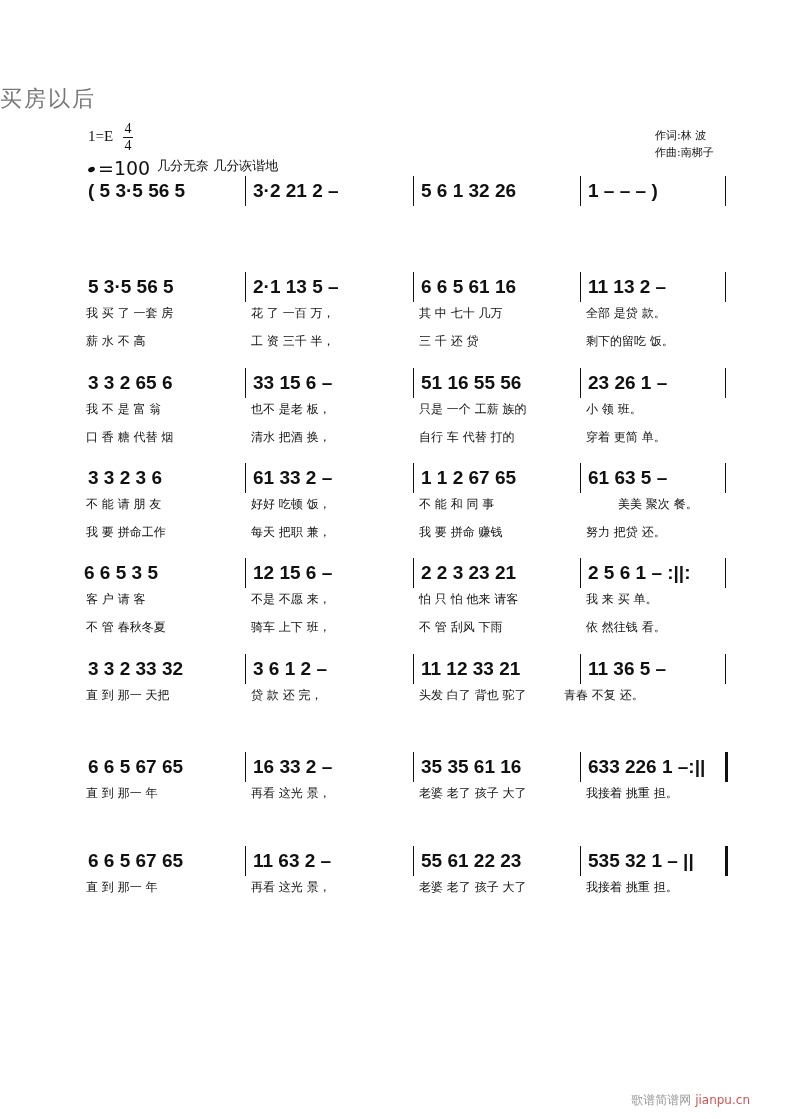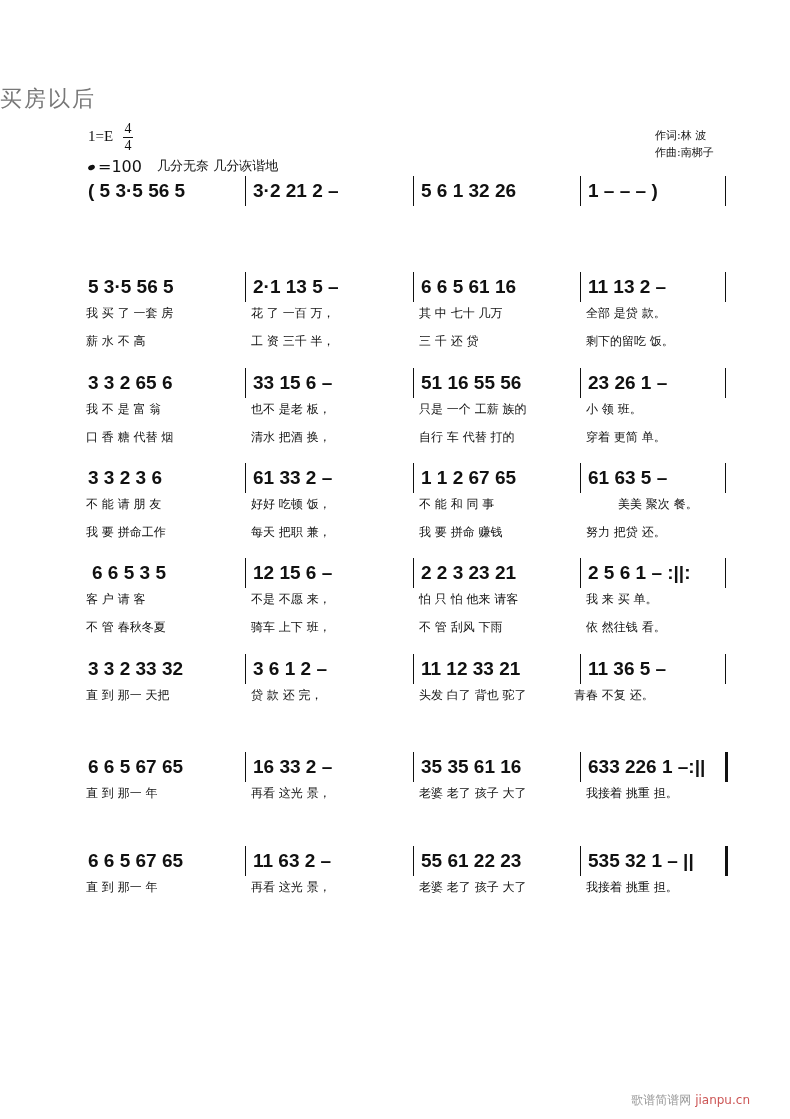--- a/index.html
+++ b/index.html
@@ -4,21 +4,21 @@
 <style>
   html, body { margin:0; padding:0; background:#ffffff; }
   body { width:790px; height:1119px; position:relative; overflow:hidden;
          font-family:"DejaVu Sans", sans-serif; color:#111; }
   .title { position:absolute; left:0; width:686px; top:84px; text-align:left;
            font-family:"DejaVu Serif", serif; font-size:22px; color:#777; letter-spacing:2px; }
   .key { position:absolute; left:88px; top:128px; font-family:"Liberation Serif", serif; font-size:15px; }
   .ts { position:absolute; left:123px; top:121px; font-family:"Liberation Serif", serif; font-size:14px;
         width:10px; text-align:center; line-height:16px; }
   .ts .bar { border-top:1px solid #111; }
-  .tempo { position:absolute; left:88px; top:157px; font-size:16px; }
+  .tempo { position:absolute; left:88px; top:157px; font-size:19px; }
   .tempo .note { display:inline-block; width:7px; height:5px; background:#111; border-radius:50%; transform:rotate(-25deg); margin-right:3px; vertical-align:middle; }
   .expr { position:absolute; left:157px; top:157px; font-size:13px; }
   .credit { position:absolute; left:629px; font-size:11px;margin-left:26px; }
   .line { position:absolute; left:80px; width:660px; }
   .cell { position:absolute; top:0; font-family:"Liberation Sans", sans-serif; font-weight:bold; font-size:19px; white-space:nowrap; }
   .barline { position:absolute; width:1px; background:#111; height:30px; top:-4px; }
   .barline.end { width:3px; }
   .lyr { position:absolute; font-size:12px; white-space:nowrap; }
   .wm { position:absolute; right:40px; bottom:10px; font-size:12px; color:#999; }
   .wm span { color:#c55; }
@@ -96,21 +96,21 @@
       <div class="lyr" style="left: 6px; top: 29px;">不 能 请 朋 友</div>
       <div class="lyr" style="left: 171px; top: 29px;">好好 吃顿 饭，</div>
       <div class="lyr" style="left: 339px; top: 29px;">不 能 和 同  事</div>
       <div class="lyr" style="left: 506px; top: 29px; margin-left: 32px;">美美 聚次 餐。</div>
       <div class="lyr" style="left: 6px; top: 57px;">我 要  拼命工作</div>
       <div class="lyr" style="left: 171px; top: 57px;">每天 把职 兼，</div>
       <div class="lyr" style="left: 339px; top: 57px;">我 要  拼命 赚钱</div>
       <div class="lyr" style="left: 506px; top: 57px;">努力 把贷 还。</div>
     </div>
     <div class="line" style="top: 562px;">
-      <div class="cell" style="left: 12px; text-align: right;">6  6  5  3  5</div>
+      <div class="cell" style="left: 4px; text-align: right;">6  6  5  3  5</div>
       <div class="barline" style="left: 165px;"></div>
       <div class="cell" style="left: 173px;">12  15  6 –</div>
       <div class="barline" style="left: 333px;"></div>
       <div class="cell" style="left: 341px;">2  2  3  23  21</div>
       <div class="barline" style="left: 500px;"></div>
       <div class="cell" style="left: 508px;">2  5  6  1 –  :||:</div>
       <div class="barline" style="left: 645px;"></div>
       <div class="lyr" style="left: 6px; top: 29px;">客 户  请 客</div>
       <div class="lyr" style="left: 171px; top: 29px;">不是 不愿 来，</div>
       <div class="lyr" style="left: 339px; top: 29px;">怕 只 怕 他来 请客</div>
@@ -125,21 +125,21 @@
       <div class="barline" style="left: 165px;"></div>
       <div class="cell" style="left: 173px;">3  6  1  2 –</div>
       <div class="barline" style="left: 333px;"></div>
       <div class="cell" style="left: 341px;">11  12  33  21</div>
       <div class="barline" style="left: 500px;"></div>
       <div class="cell" style="left: 508px;">11  36  5 –</div>
       <div class="barline" style="left: 645px;"></div>
       <div class="lyr" style="left: 6px; top: 29px;">直 到  那一 天把</div>
       <div class="lyr" style="left: 171px; top: 29px;">贷 款 还 完，</div>
       <div class="lyr" style="left: 339px; top: 29px;">头发 白了 背也 驼了</div>
-      <div class="lyr" style="left: 494px; top: 29px;">青春 不复 还。</div>
+      <div class="lyr" style="left: 484px; top: 29px;">青春 不复 还。</div>
     </div>
     <div class="line" style="top: 756px;">
       <div class="cell" style="left: 8px;">6  6  5  67  65</div>
       <div class="barline" style="left: 165px;"></div>
       <div class="cell" style="left: 173px;">16  33  2 –</div>
       <div class="barline" style="left: 333px;"></div>
       <div class="cell" style="left: 341px;">35  35  61  16</div>
       <div class="barline" style="left: 500px;"></div>
       <div class="cell" style="left: 508px;">633  226  1 –:||</div>
       <div class="barline end" style="left: 645px;"></div>

